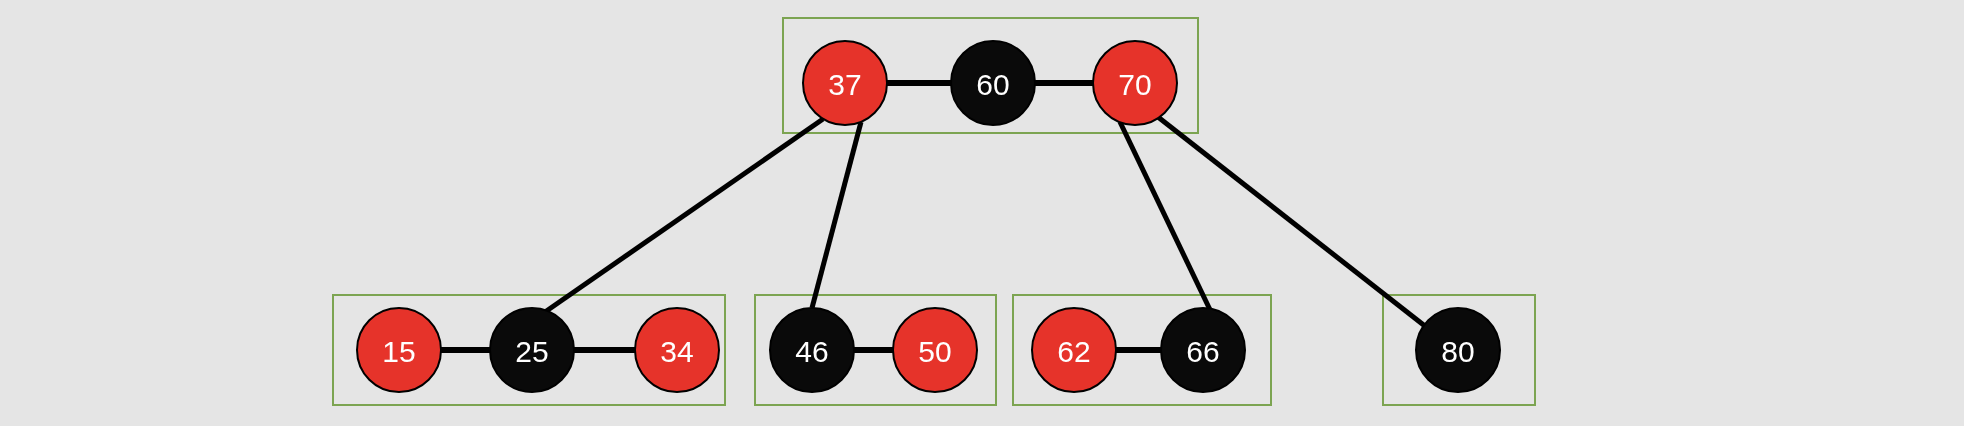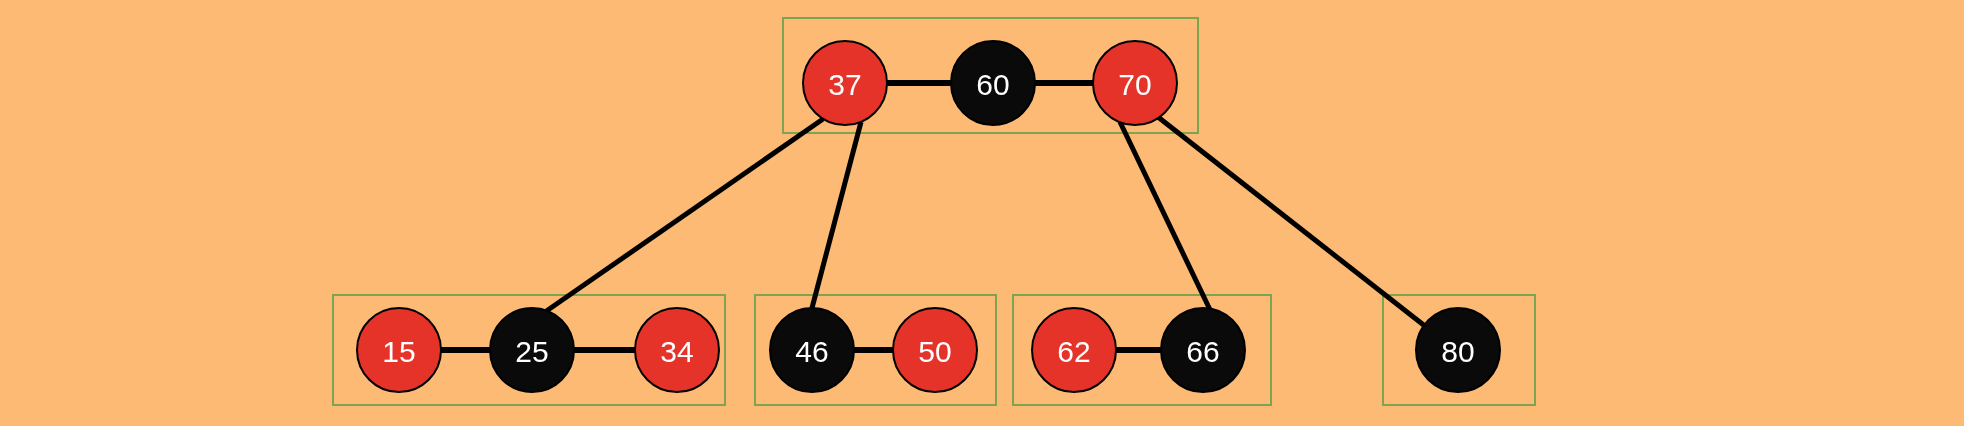--- a/index.html
+++ b/index.html
@@ -7,21 +7,21 @@
     padding: 0;
     background: #ffffff;
   }
   body {
     font-family: "Liberation Sans", sans-serif;
   }
   #canvas-wrap {
     position: relative;
     width: 1964px;
     height: 426px;
-    background: #fdba74;
+    background: #e5e5e5;
     overflow: hidden;
   }
   #tree-svg {
     position: absolute;
     left: 0;
     top: 0;
     width: 1964px;
     height: 426px;
     display: block;
   }

